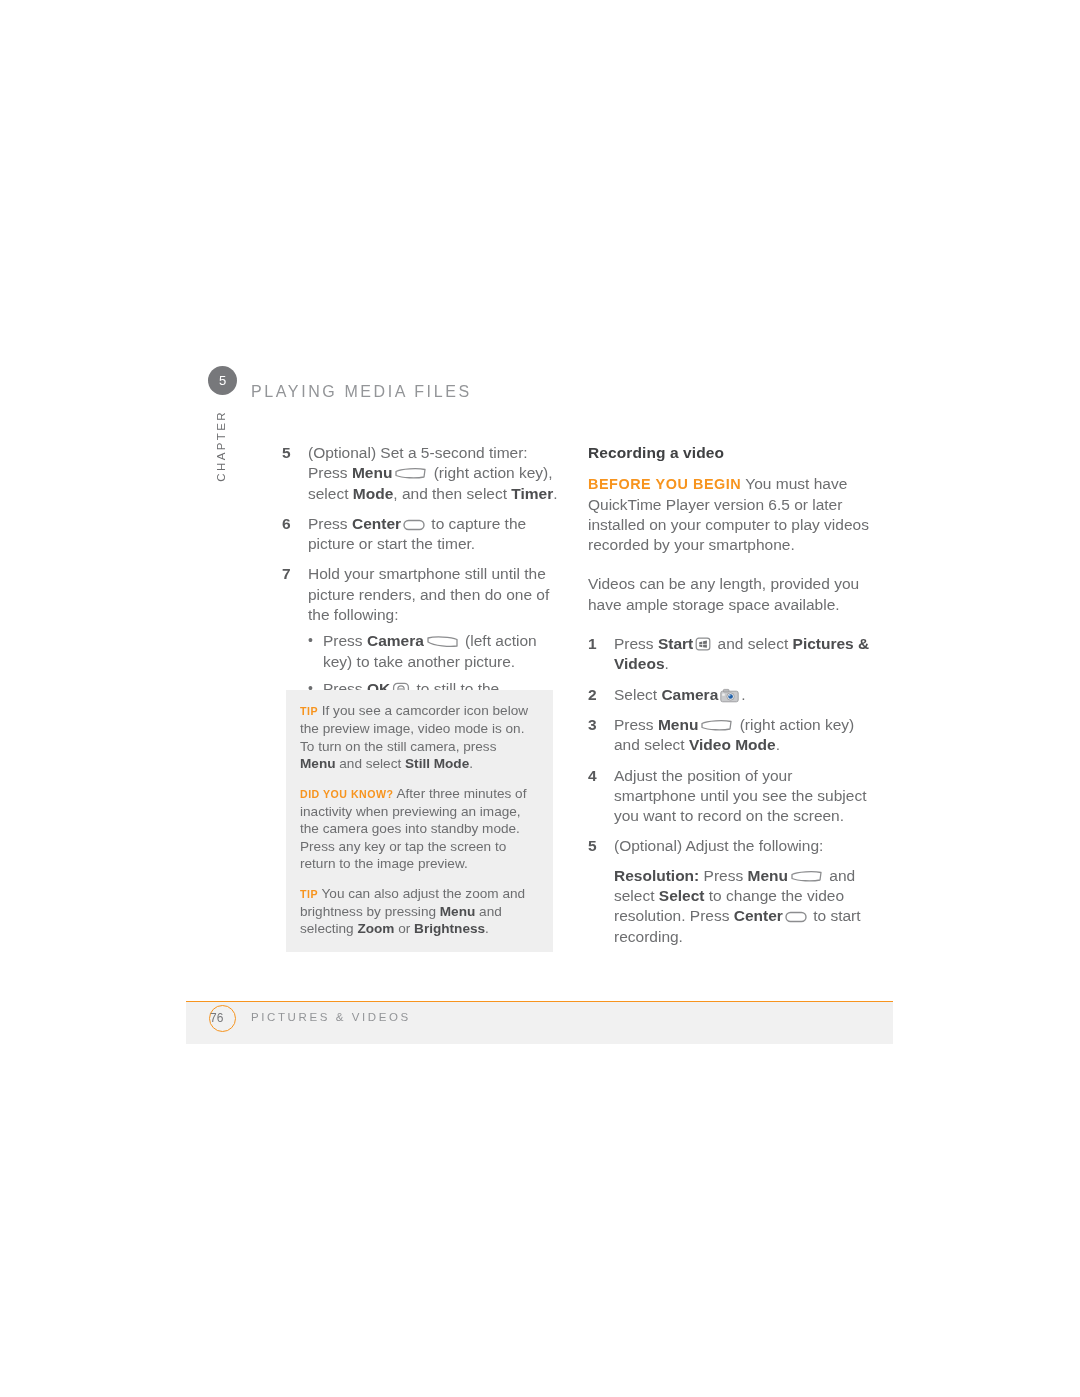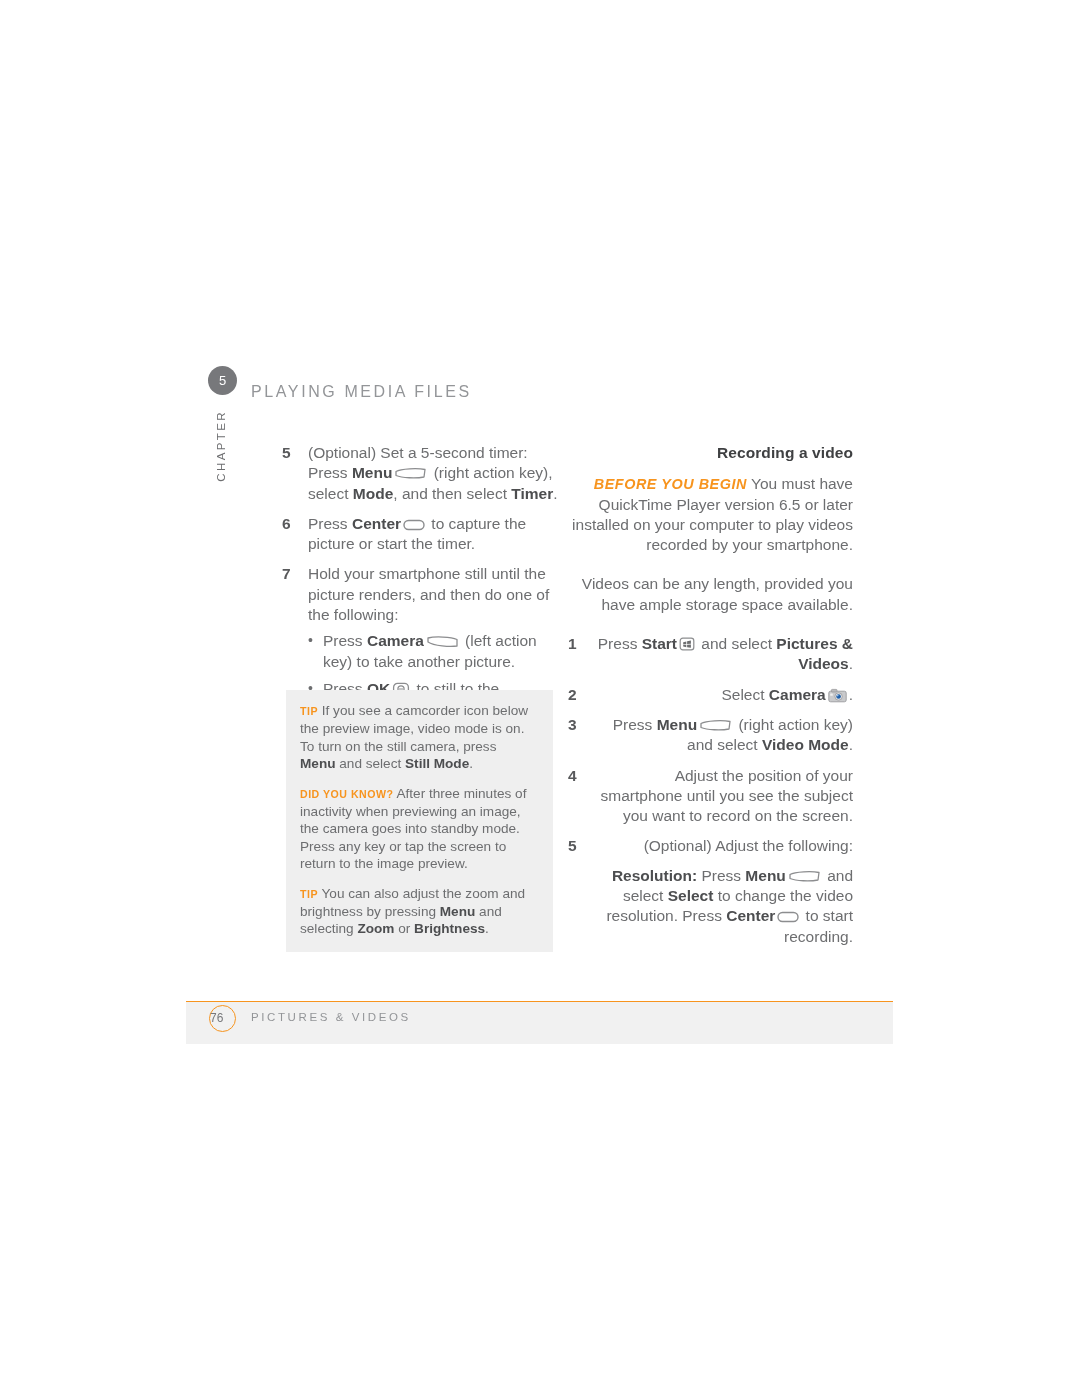--- a/index.html
+++ b/index.html
@@ -61,21 +61,21 @@
   }
 
   
   .col {
     position: absolute;
     font-size: 15.5px;
     line-height: 20.3px;
     color: #6d6e70;
   }
   .col-left  { left: 282px; top: 443px; width: 278px; }
-  .col-right { left: 568px; top: 443px; width: 285px; text-align: right; }
+  .col-right { left: 588px; top: 443px; width: 285px; }
 
   
   .nlist { margin: 0; padding: 0; list-style: none; }
   .nitem {
     position: relative;
     padding-left: 26px;
     margin-bottom: 10px;
   }
   .nitem .num {
     position: absolute;
@@ -108,21 +108,20 @@
     font-size: 15.5px;
     color: #3f4042;
     margin: 0 0 11px 0;
     letter-spacing: 0.1px;
   }
   .lead-label {
     color: #f7941e;
     font-weight: bold;
     letter-spacing: 0.55px;
     font-size: 14.4px;
-    font-style: italic;
   }
   .para { margin: 0 0 19px 0; }
   .sub-para { margin: 9px 0 10px 0; }
 
   
   .tipbox {
     position: absolute;
     left: 286px;
     top: 690px;
     width: 267px;

